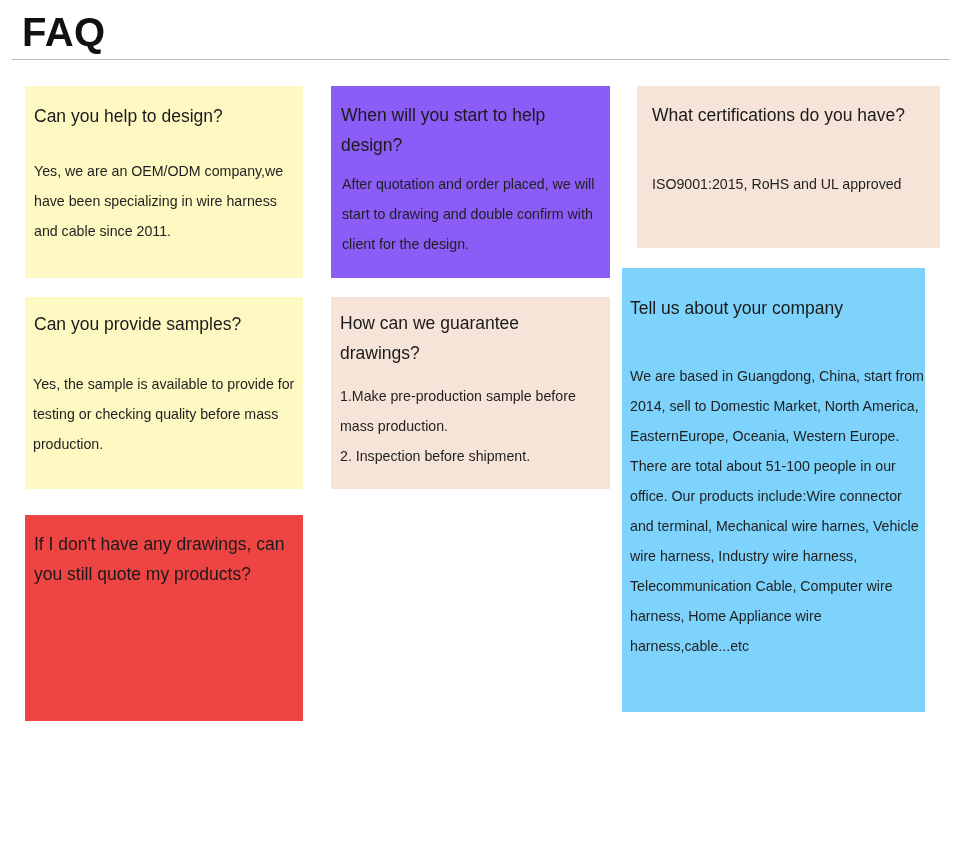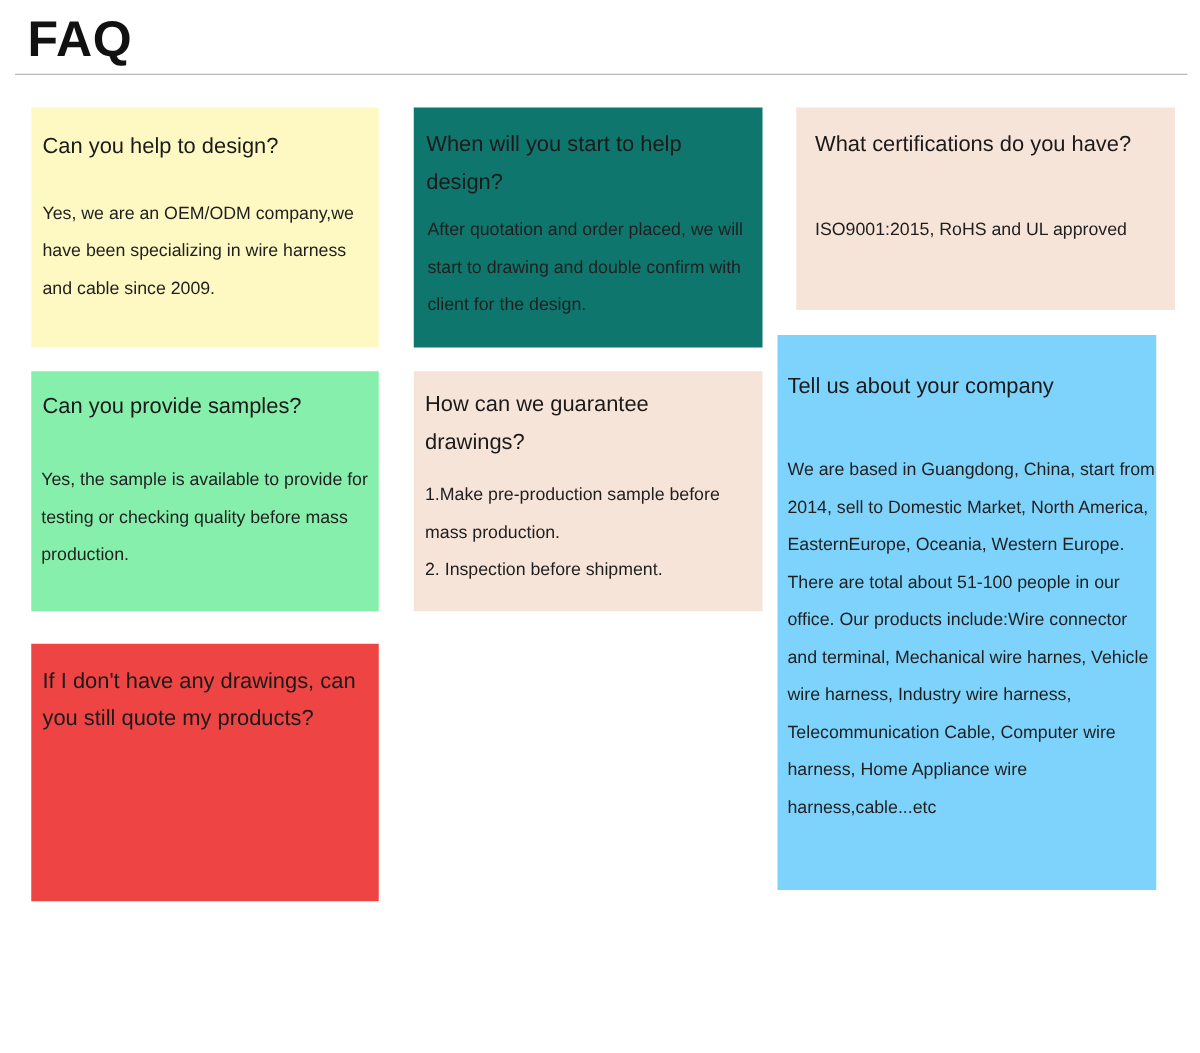--- a/index.html
+++ b/index.html
@@ -67,30 +67,30 @@
     line-height: 30px;
     color: #1f1f1f;
     white-space: pre-line;
   }
 
   
   #card-design        { left: 25px;  top: 86px;  width: 278px; height: 192px; background: #fef9c3; }
   #card-design .card-q{ left: 9px;   top: 15px;  width: 262px; }
   #card-design .card-a{ left: 9px;   top: 70px;  width: 268px; }
 
-  #card-samples       { left: 25px;  top: 297px; width: 278px; height: 192px; background: #86efac; }
+  #card-samples       { left: 25px;  top: 297px; width: 278px; height: 192px; background: #fef9c3; }
   #card-samples .card-q{ left: 9px;  top: 12px;  width: 262px; }
   #card-samples .card-a{ left: 8px;  top: 72px;  width: 274px; }
 
   #card-drawings      { left: 25px;  top: 515px; width: 278px; height: 206px; background: #ef4444; }
   #card-drawings .card-q{ left: 9px; top: 14px;  width: 264px; }
   #card-drawings .card-a{ left: 9px; top: 116px; width: 268px; }
 
   
-  #card-when          { left: 331px; top: 86px;  width: 279px; height: 192px; background: #0f766e; }
+  #card-when          { left: 331px; top: 86px;  width: 279px; height: 192px; background: #8b5cf6; }
   #card-when .card-q  { left: 10px;  top: 14px;  width: 262px; }
   #card-when .card-a  { left: 11px;  top: 83px;  width: 266px; }
 
   #card-quality       { left: 331px; top: 297px; width: 279px; height: 192px; background: #f7e4d8; }
   #card-quality .card-q{ left: 9px;  top: 11px;  width: 262px; }
   #card-quality .card-a{ left: 9px;  top: 84px;  width: 270px; }
 
   #card-why           { left: 331px; top: 515px; width: 279px; height: 225px; background: #d9c3dd; }
   #card-why .card-q   { left: 10px;  top: 13px;  width: 264px; }
   #card-why .card-a   { left: 9px;   top: 85px;  width: 270px; }
@@ -109,21 +109,21 @@
 
 <div class="page">
 
   <div class="page-header">
     <div class="page-title">FAQ</div>
     <div class="header-rule"></div>
   </div>
 
   <div class="card" id="card-design">
     <div class="card-q">Can you help to design?</div>
-    <div class="card-a">Yes, we are an OEM/ODM company,we have been specializing in wire harness and cable since 2009.</div>
+    <div class="card-a">Yes, we are an OEM/ODM company,we have been specializing in wire harness and cable since 2011.</div>
   </div>
 
   <div class="card" id="card-when">
     <div class="card-q">When will you start to help design?</div>
     <div class="card-a">After quotation and order placed, we will start to drawing and double confirm with client for the design.</div>
   </div>
 
   <div class="card" id="card-certs">
     <div class="card-q">What certifications do you have?</div>
     <div class="card-a">ISO9001:2015, RoHS and UL approved</div>

